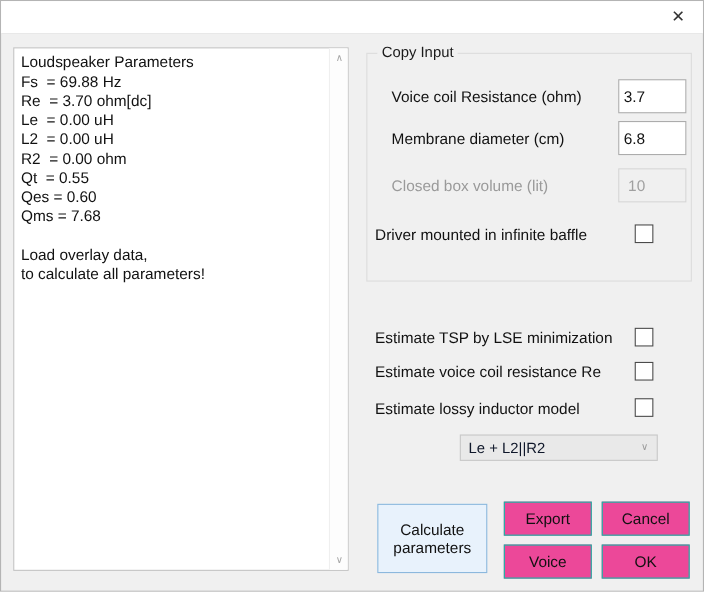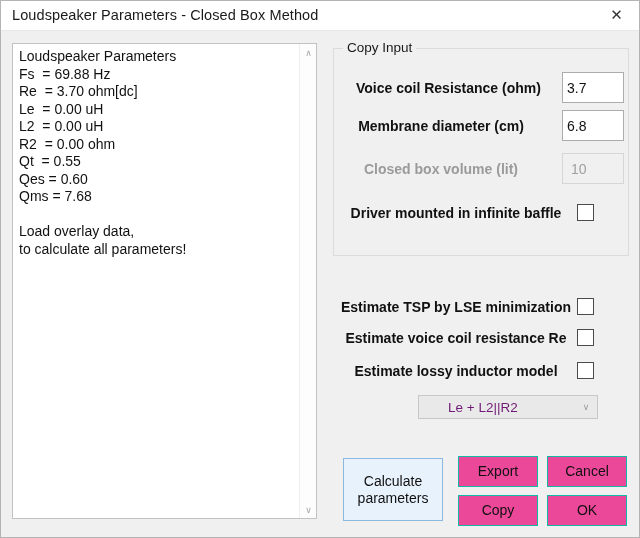--- a/index.html
+++ b/index.html
@@ -167,25 +167,24 @@
     height: 17px;
     background: #ffffff;
     border: 1px solid #4b4b4b;
     box-sizing: border-box;
     cursor: default;
   }
 
   
   .lbl-right {
     position: absolute;
-    text-align: center;
+    text-align: left;
     font-size: 14px;
     color: #111111;
     white-space: nowrap;
-    font-weight: bold;
   }
   .lbl-right.disabled { color: #9a9a9a; }
 
   
   #model-select {
     position: absolute;
     left: 417px;
     top: 394px;
     width: 180px;
     height: 24px;
@@ -193,23 +192,22 @@
     border: 1px solid #c8c8c8;
     box-sizing: border-box;
     display: flex;
     align-items: center;
     cursor: default;
   }
   #model-select .sel-text {
     flex: 1;
     padding-left: 7px;
     font-size: 13.5px;
-    color: #701a75;
+    color: #0f172a;
     white-space: nowrap;
-    margin-left: 22px;
   }
   #model-select .sel-chevron {
     width: 22px;
     text-align: center;
     font-size: 9px;
     color: #9a9a9a;
     font-family: "DejaVu Sans", sans-serif;
   }
 
   
@@ -243,21 +241,20 @@
   #btn-cancel { left: 546px; top: 455px; width: 80px; height: 31px; }
   #btn-copy   { left: 457px; top: 494px; width: 80px; height: 31px; }
   #btn-ok     { left: 546px; top: 494px; width: 80px; height: 31px; }
 </style>
 </head>
 <body>
 
 <div id="dialog">
 
   <div id="titlebar">
-    <div id="title-text">Loudspeaker Parameters - Closed Box Method</div>
     <div id="close-button">
       <span class="close-glyph">✕</span>
     </div>
   </div>
 
   <div id="params-textarea-wrap">
     <div id="params-text">Loudspeaker Parameters
 Fs  = 69.88 Hz
 Re  = 3.70 ohm[dc]
 Le  = 0.00 uH
@@ -307,16 +304,16 @@
   </div>
 
   <div class="btn" id="btn-calculate">
     <span style="display:block;">
       <span>Calculate</span><br>
       <span>parameters</span>
     </span>
   </div>
   <div class="btn" id="btn-export">Export</div>
   <div class="btn" id="btn-cancel">Cancel</div>
-  <div class="btn" id="btn-copy">Copy</div>
+  <div class="btn" id="btn-copy">Voice</div>
   <div class="btn" id="btn-ok">OK</div>
 
 </div>
 
 </body></html>

